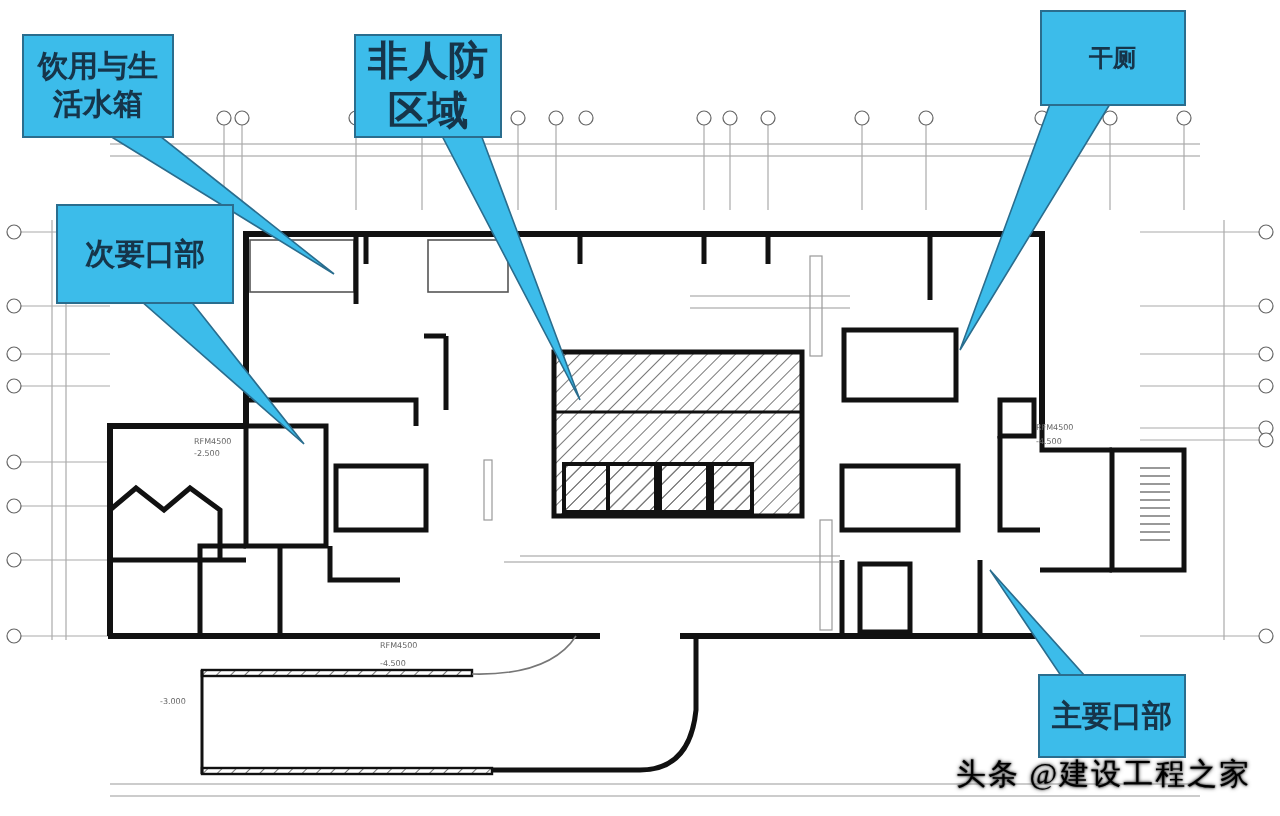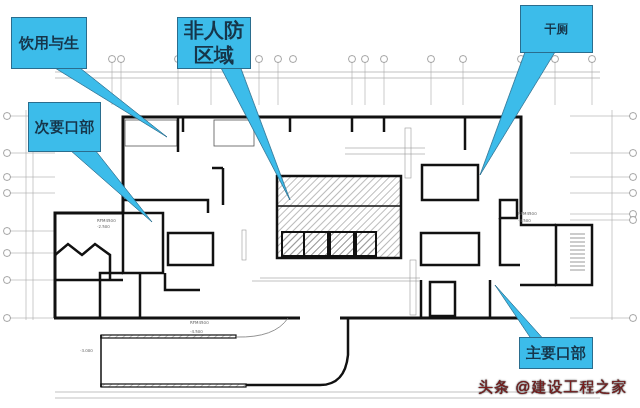--- a/index.html
+++ b/index.html
@@ -1,22 +1,22 @@
 <!DOCTYPE html>
 <html><head>
 <meta charset="utf-8">
 <style>
   html, body { margin:0; padding:0; }
   body { width:640px; height:408px; background:#ffffff; overflow:hidden; position:relative; font-family:"DejaVu Sans", sans-serif; }
   #plan { position:absolute; left:0; top:0; width:640px; height:408px; }
   .callout { position:absolute; background:#3cbcea; border:1px solid #2a6d8e; color:#16354a;
              font-family:"DejaVu Serif", serif; font-weight:bold; display:flex; align-items:center;
              justify-content:center; text-align:center; line-height:1.25; box-sizing:border-box; }
-  .watermark { position:absolute; left:478px; top:378px; font-family:Liberation Sans, sans-serif;
-               font-size:15px; color:#7f1d1d; text-shadow:0 0 2px #333, 0 0 1px #000; letter-spacing:1px; }
+  .watermark { position:absolute; left:478px; top:378px; font-family:Liberation Serif, serif;
+               font-size:15px; color:#000000; text-shadow:0 0 2px #333, 0 0 1px #000; letter-spacing:1px; }
   .tiny { font-family:"DejaVu Sans", sans-serif; font-size:4px; fill:#666; }
 </style>
 </head>
 <body>
 
 <svg id="plan" viewBox="0 0 640 408" xmlns="http://www.w3.org/2000/svg">
   <defs>
     <pattern id="hatch" width="5" height="5" patternUnits="userSpaceOnUse" patternTransform="rotate(45)">
       <line x1="0" y1="0" x2="0" y2="5" stroke="#777" stroke-width="1"></line>
     </pattern>
@@ -210,35 +210,36 @@
     <polygon points="220,66 240,66 290,200"></polygon>
     <polygon points="525,52 555,52 480,175"></polygon>
     <polygon points="70,150 95,150 152,222"></polygon>
     <polygon points="540,352 555,352 495,285"></polygon>
   </g>
 </svg>
 
 <div class="callout" style="left:11px;top:17px;width:76px;height:52px;font-size:15px;">
   <div>
     <div>饮用与生</div>
+    <div>活水箱</div>
   </div>
 </div>
 
 <div class="callout" style="left:177px;top:17px;width:74px;height:52px;font-size:20px;">
   <div>
     <div>非人防</div>
     <div>区域</div>
   </div>
 </div>
 
 <div class="callout" style="left:520px;top:5px;width:73px;height:48px;font-size:12px;">
   <div>干厕</div>
 </div>
 
-<div class="callout" style="left:28px;top:102px;width:73px;height:50px;font-size:15px;">
+<div class="callout" style="left:28px;top:102px;width:89px;height:50px;font-size:15px;">
   <div>次要口部</div>
 </div>
 
-<div class="callout" style="left:519px;top:337px;width:74px;height:32px;font-size:15px;">
+<div class="callout" style="left:519px;top:337px;width:74px;height:42px;font-size:15px;">
   <div>主要口部</div>
 </div>
 
 <div class="watermark">头条 @建设工程之家</div>
 
 </body></html>

